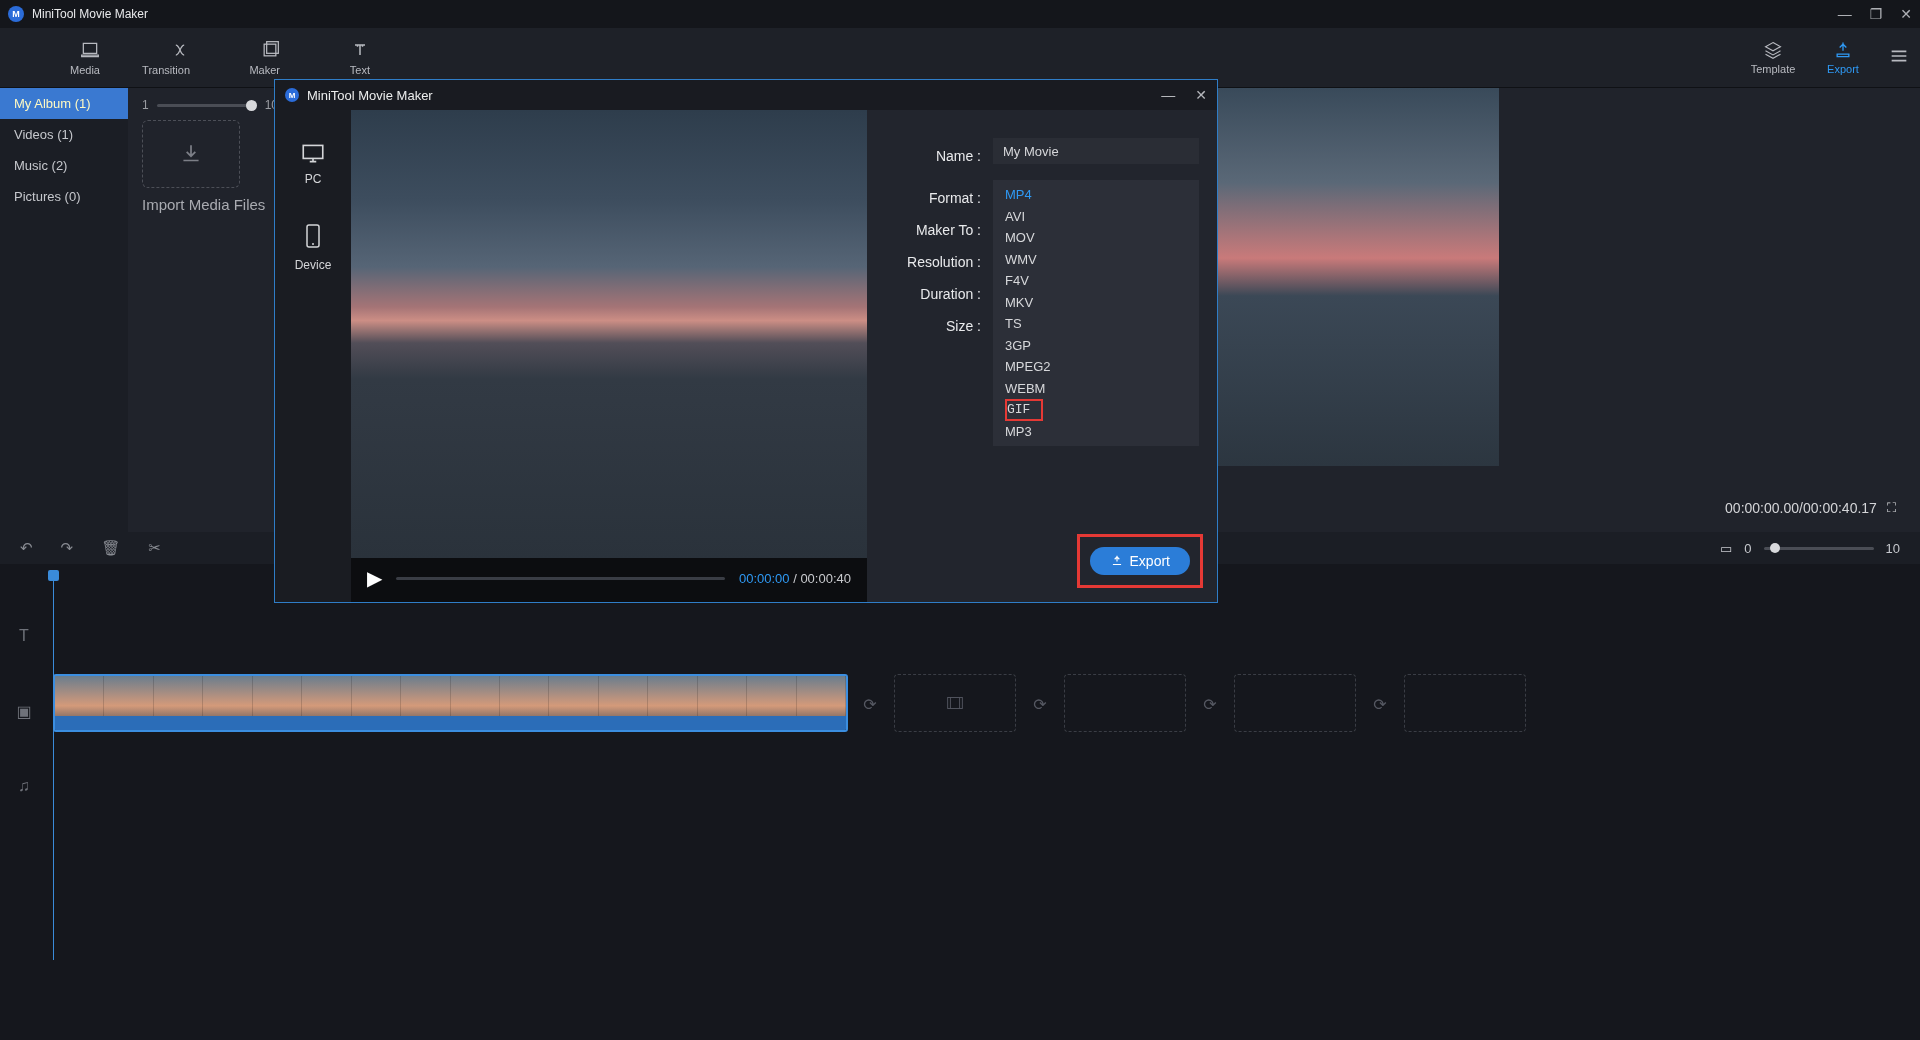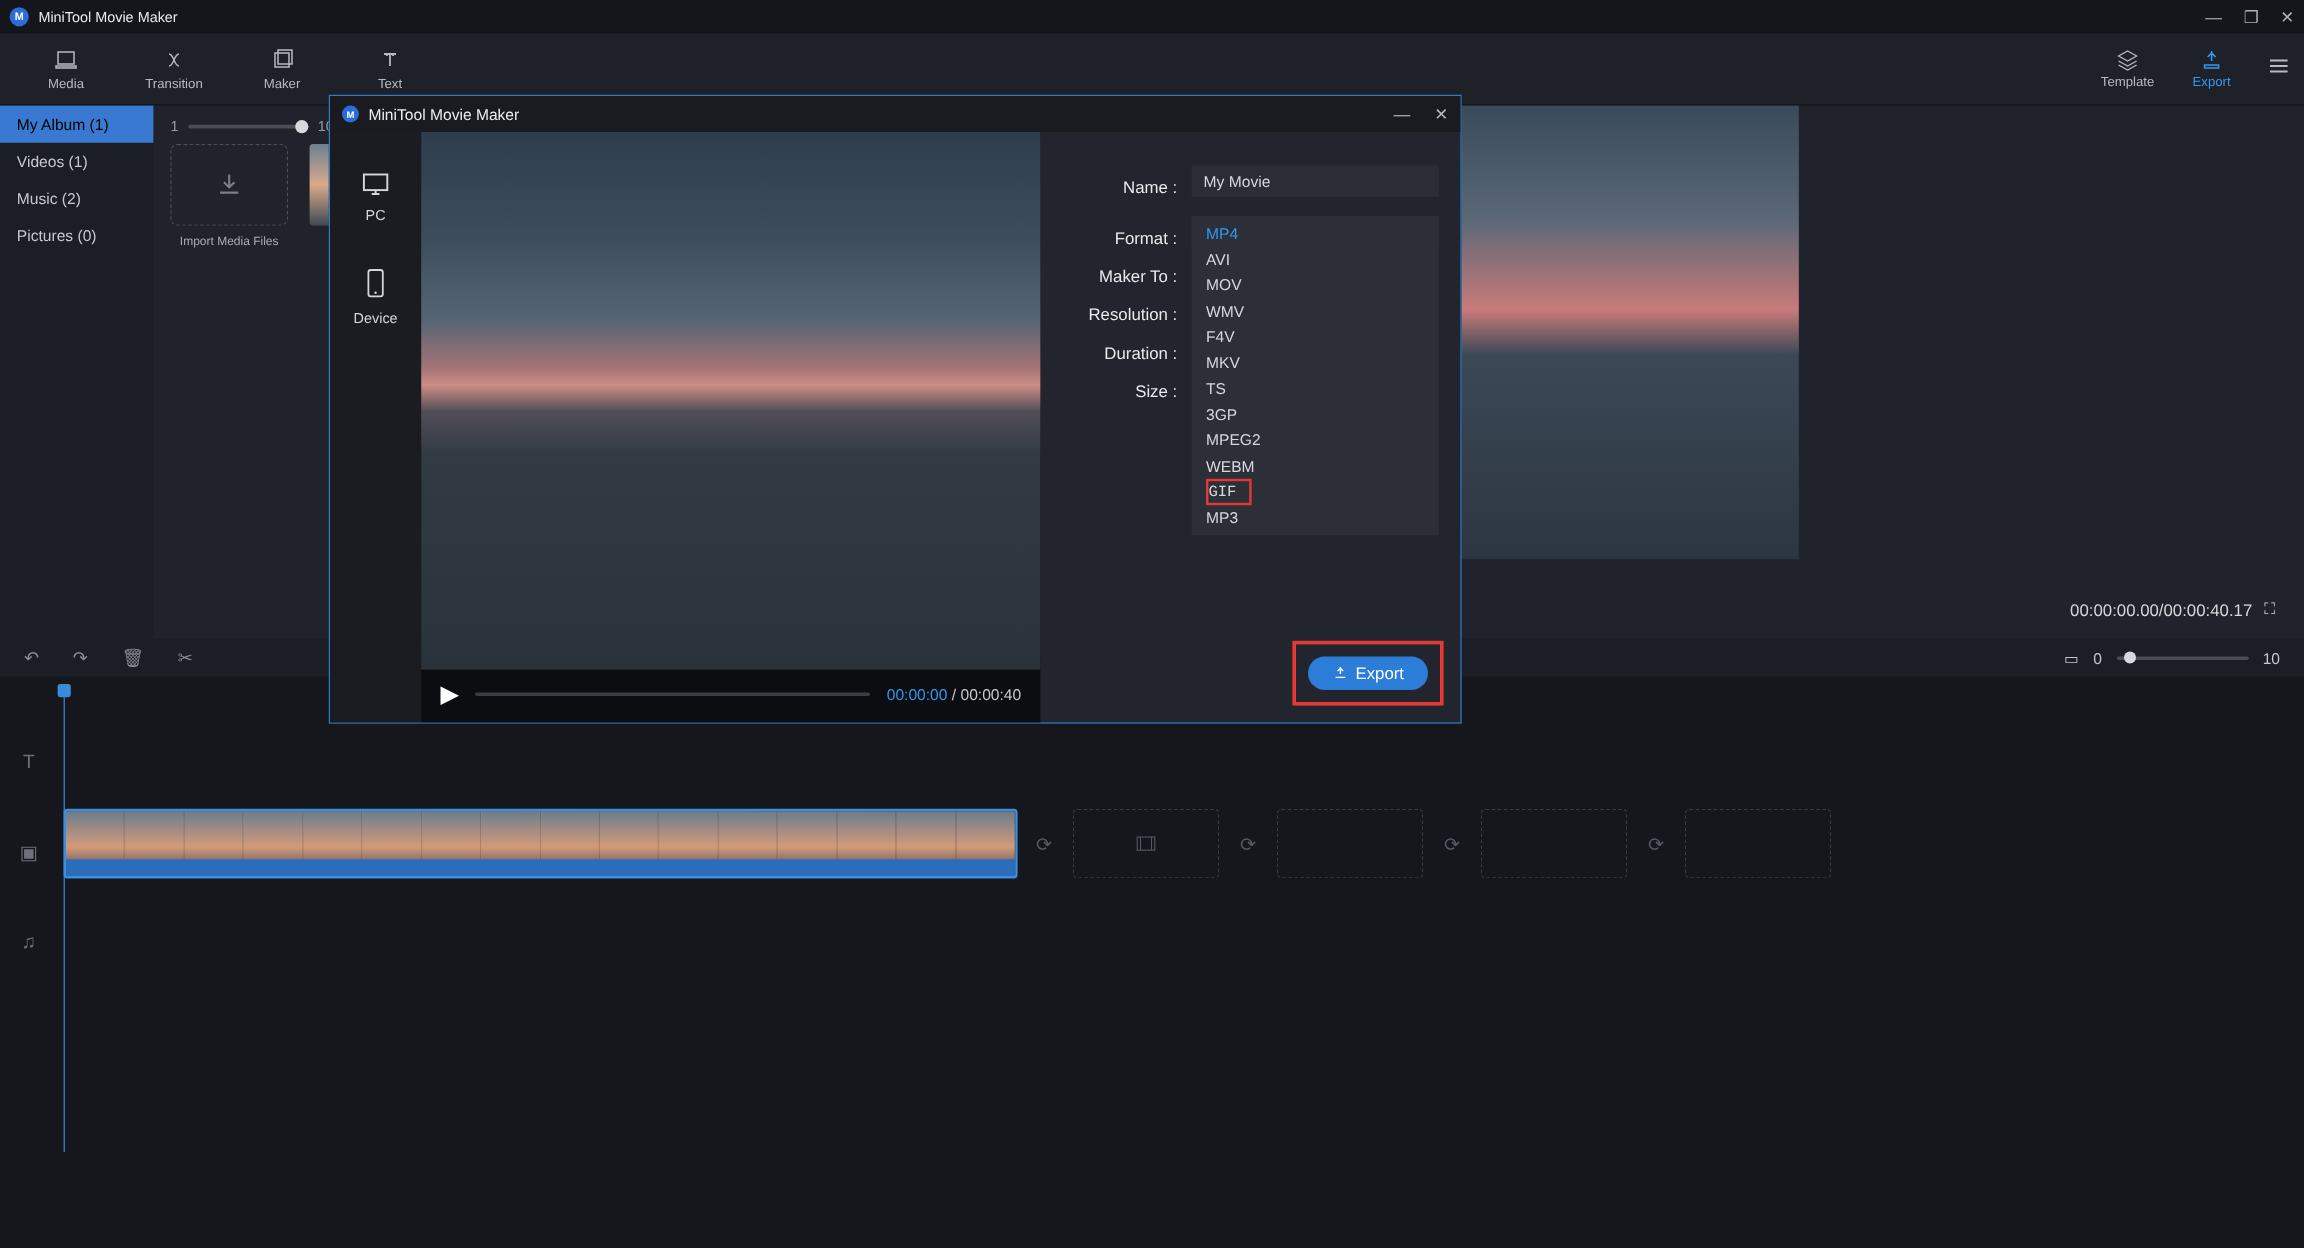--- a/index.html
+++ b/index.html
@@ -7,41 +7,41 @@
 
 
 .titlebar { height: 28px; background: #14161b; display: flex; align-items: center; padding: 0 8px; }
 .titlebar .logo { width: 16px; height: 16px; background: #2b6cd9; border-radius: 50%; display:flex; align-items:center; justify-content:center; color:#fff; font-size:9px; font-weight:bold; margin-right:8px;}
 .titlebar .title { font-size: 12px; color: #e8e9eb; font-weight: 500; }
 .titlebar .winbtns { margin-left: auto; display: flex; gap: 18px; }
 .titlebar .winbtns span { color: #aeb0b5; font-size: 14px; cursor: pointer; }
 
 
 .toolbar { height: 60px; background: #1e2128; display: flex; align-items: center; padding: 0 10px; border-bottom: 1px solid #0f1115; }
-.toolbar .tab { width: 90px; display: flex; flex-direction: column; align-items: center; justify-content: center; gap: 4px; cursor: pointer; color: #b8bac0; }
+.toolbar .tab { width: 90px; display: flex; flex-direction: column; align-items: flex-end; justify-content: center; gap: 4px; cursor: pointer; color: #b8bac0; }
 .toolbar .tab svg { width: 20px; height: 20px; }
 .toolbar .tab span.lbl { font-size: 11px; }
 .toolbar .spacer { flex: 1; }
 .toolbar .rtab { width: 70px; display:flex; flex-direction:column; align-items:center; gap:3px; cursor:pointer; color:#b8bac0;}
 .toolbar .rtab.accent { color:#2f99f4; }
 .toolbar .rtab span.lbl { font-size:11px; }
 .toolbar .menu-icon { margin-left:10px; color:#b8bac0; cursor:pointer; }
 
 
 .main { display: flex; height: 450px; }
 .sidebar { width: 128px; background: #1b1e25; padding-top: 0; }
 .sidebar .sitem { padding: 8px 14px; font-size: 13px; cursor:pointer; color:#c6c8cd;}
-.sidebar .sitem.active { background: #3a79d1; color:#000000; }
+.sidebar .sitem.active { background: #3a79d1; color:#fef9c3; }
 .mediapanel { flex:1; background:#20232b; padding:10px 14px; position:relative; }
 .zoomrow { display:flex; align-items:center; gap:8px; font-size:12px; color:#9a9ca2; margin-bottom:8px;}
 .zoomrow .track { width:100px; height:3px; background:#4a4d55; border-radius:2px; position:relative;}
 .zoomrow .track .thumb { position:absolute; right:0; top:-4px; width:11px; height:11px; background:#d8d9dc; border-radius:50%;}
 .thumbs { display:flex; gap:18px; }
 .importcard { width:98px; height:68px; border:1px dashed #4c4f57; border-radius:6px; display:flex; align-items:center; justify-content:center; color:#7c7f87;}
-.thumblabel { font-size:10px; color:#a9abb1; text-align:center; margin-top:8px;}
+.thumblabel { font-size:15px; color:#a9abb1; text-align:center; margin-top:8px;}
 .vidthumb { width:98px; height:68px; background: linear-gradient(to bottom, #6b8093 0%, #dca988 50%, #3d4a55 100%); border-radius:3px; }
 
 
 .previewbg { position:absolute; left:887px; top:88px; width:612px; height:378px; background:linear-gradient(to bottom, #394a5a 0%, #5a6877 25%, #c97a7a 45%, #3b4856 55%, #2c3640 100%); }
 .timecode-right { position:absolute; right:24px; top:500px; font-size:14px; color:#d4d5d8; display:flex; align-items:center; gap:10px;}
 .timecode-right .fs { font-size:13px; }
 
 
 .tl-toolbar { position:absolute; top:532px; left:0; right:0; height:32px; background:#1b1e25; display:flex; align-items:center; padding:0 20px; gap:28px; }
 .tl-toolbar .icn { color:#888b92; font-size:15px; cursor:pointer;}

